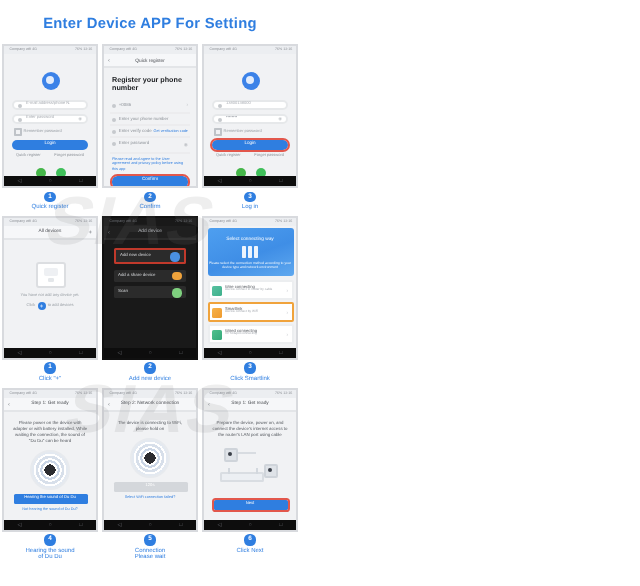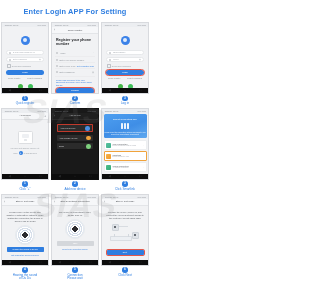--- a/index.html
+++ b/index.html
@@ -355,21 +355,21 @@
   }
 </style>
 </head>
 <body>
 
 <div class="watermark">
   <div class="wm-text wm1">SIAS</div>
   <div class="wm-text wm2">SIAS</div>
 </div>
 
-<div class="page-title">Enter Login APP For Setting</div>
+<div class="page-title">Enter Device APP For Setting</div>
 
 <div class="grid">
 
   <div class="row">
 
     <div class="cell">
       <div class="phone">
         <div class="statusbar">
           <span class="sb-left">Company wifi 4G</span>
           <span class="sb-right">76% 12:16</span>

